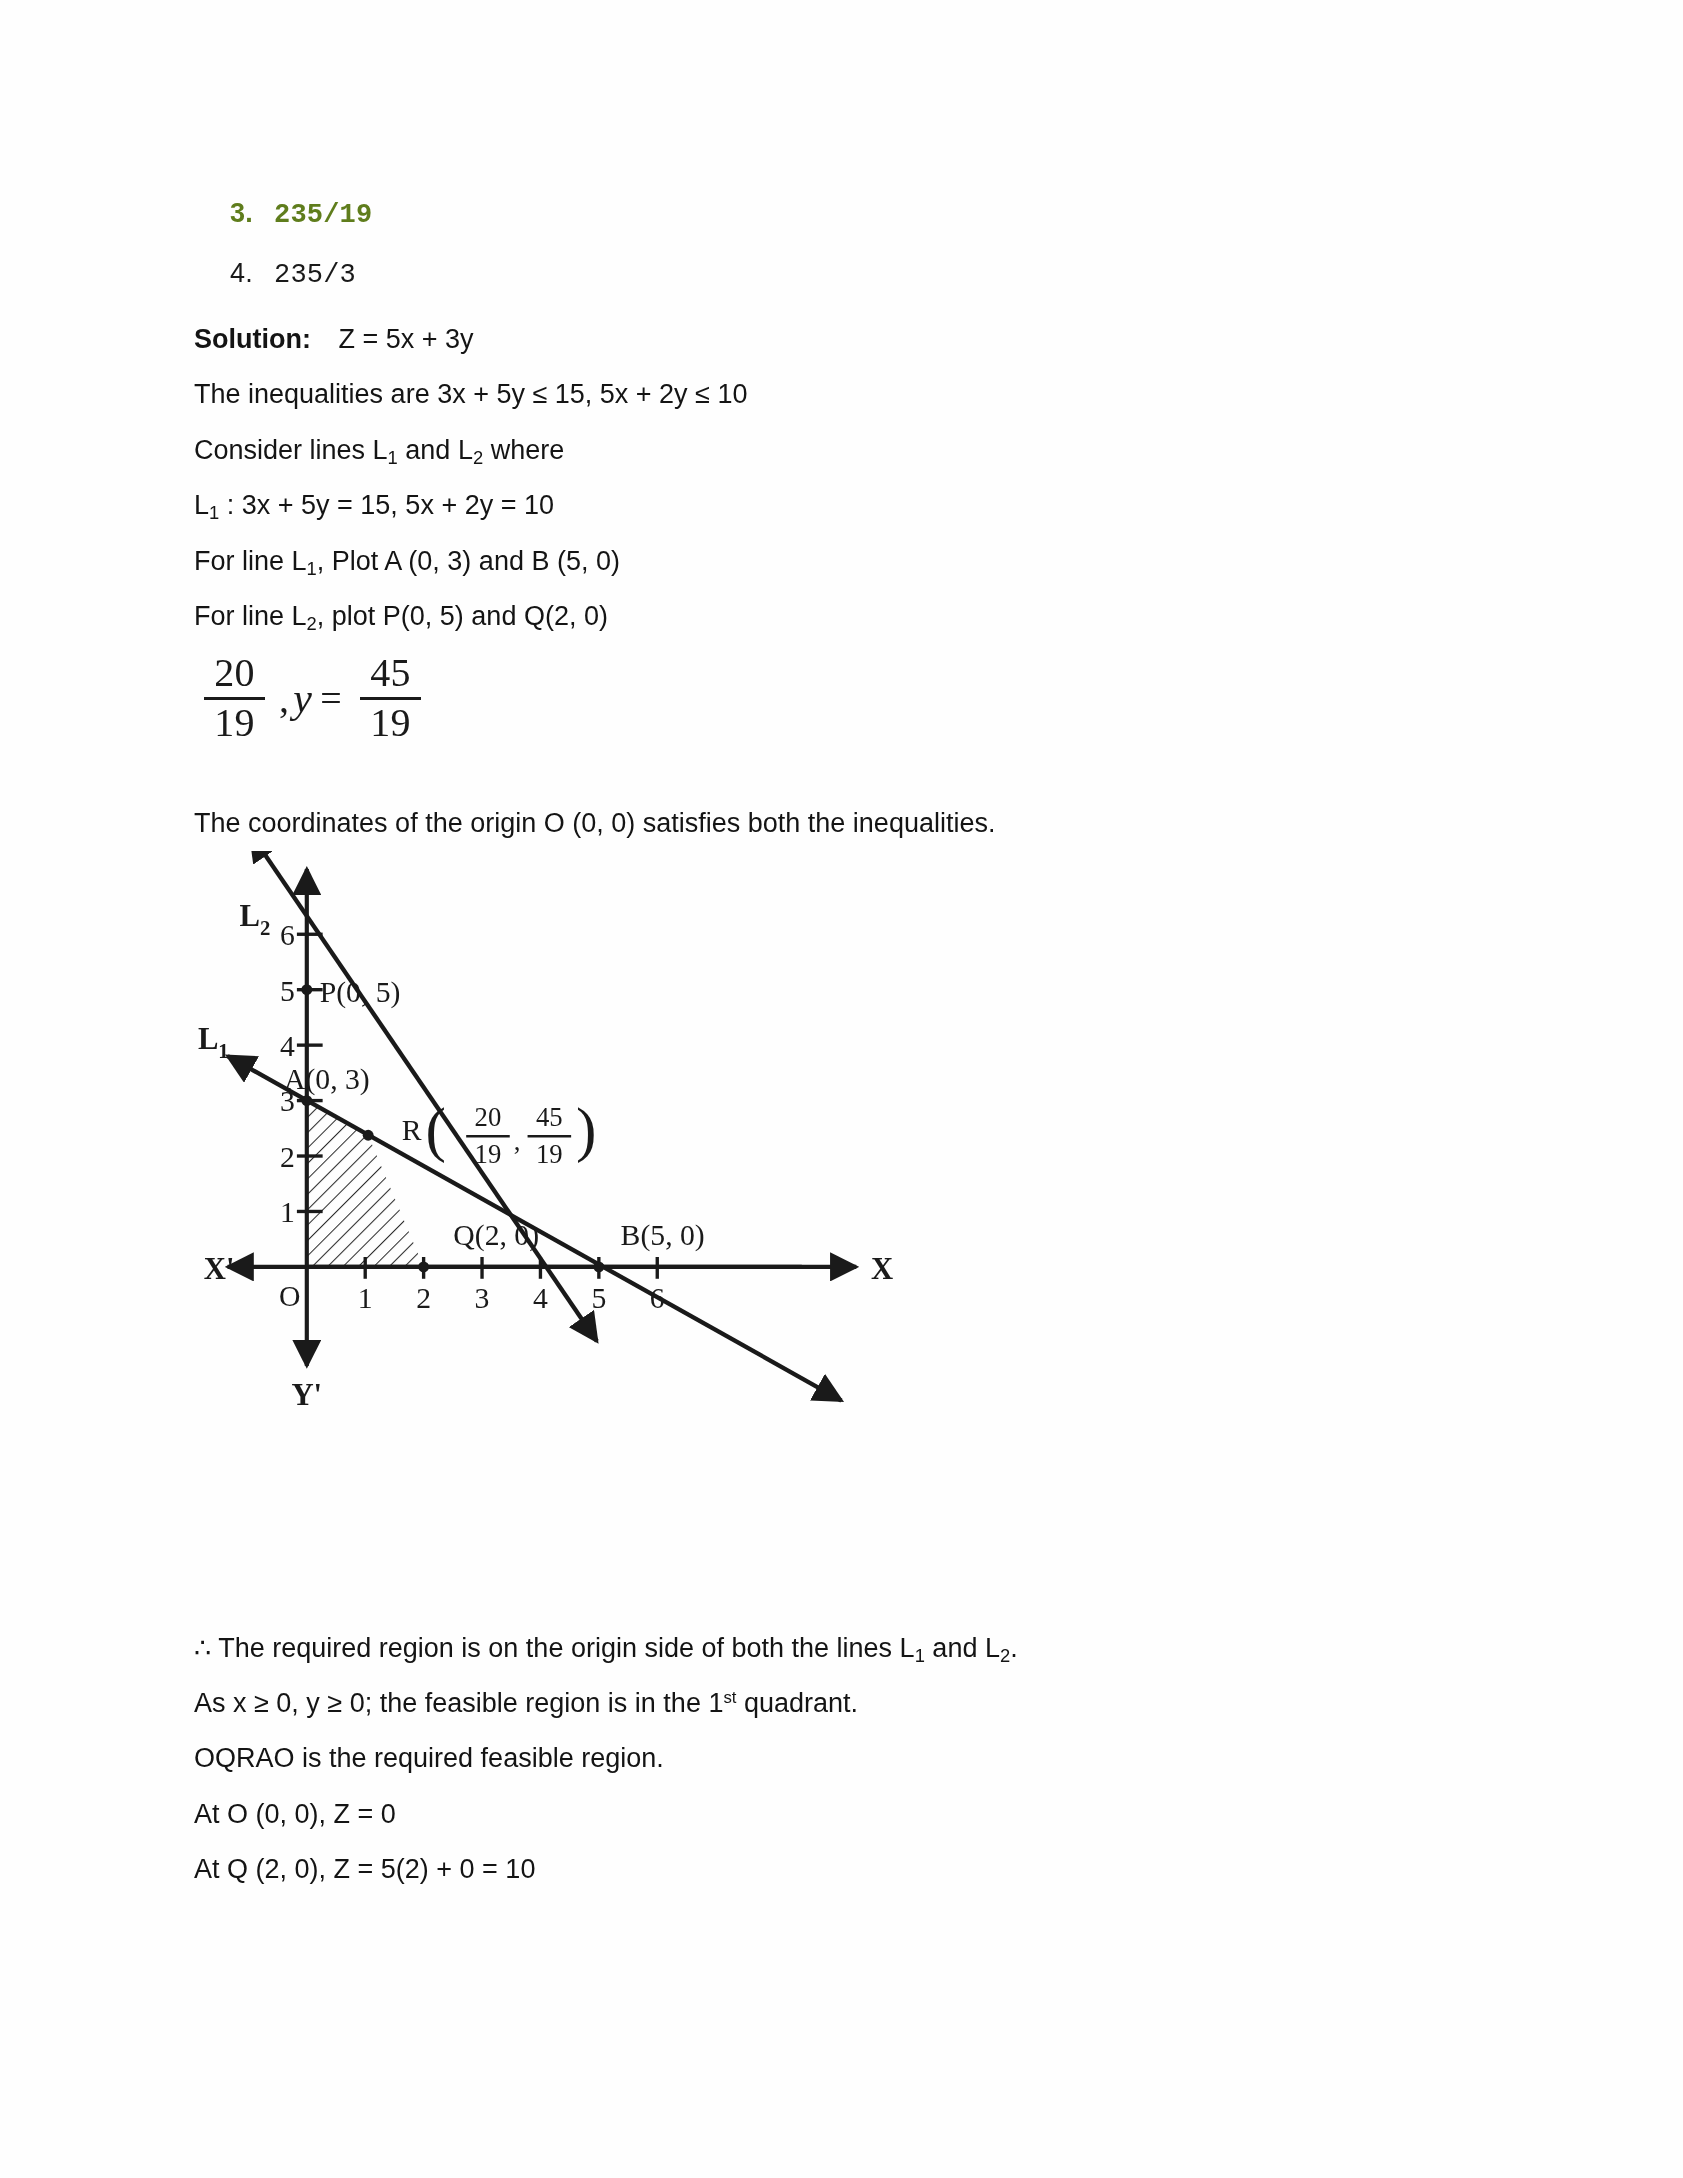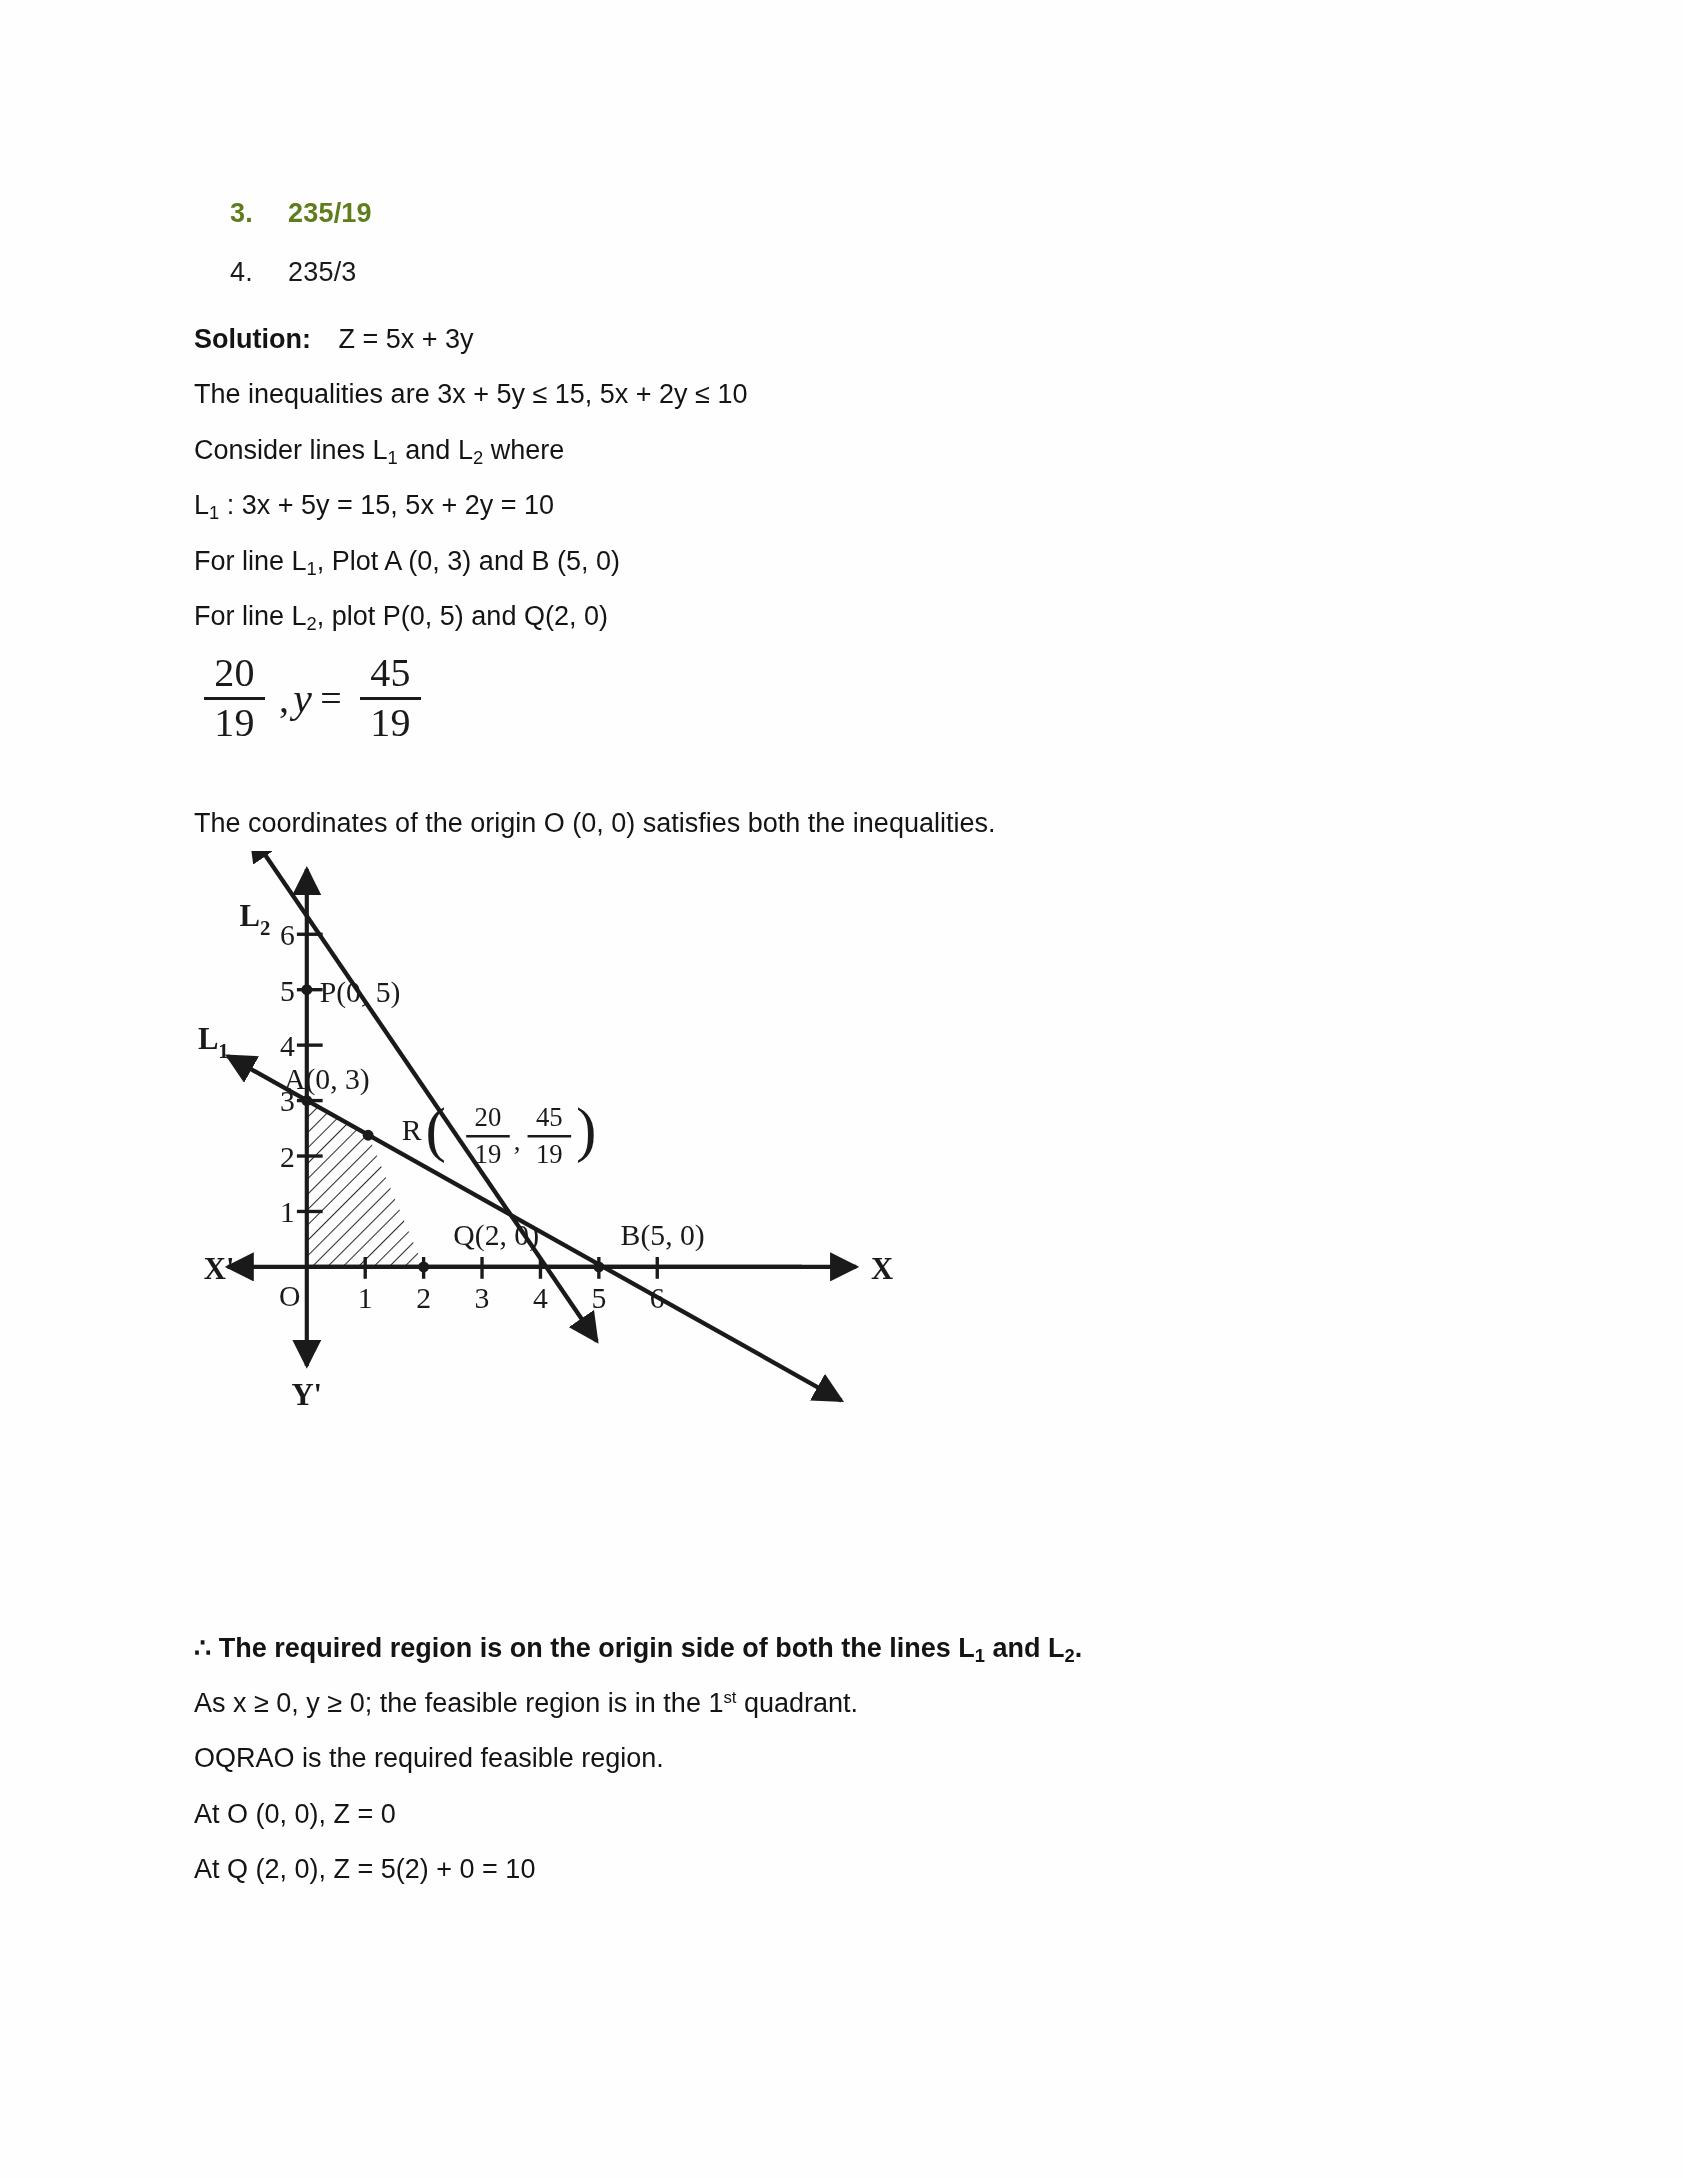--- a/index.html
+++ b/index.html
@@ -30,21 +30,21 @@
   }
   .opt-row {
     display: flex;
     align-items: baseline;
     font-size: 27px;
     font-weight: bold;
     letter-spacing: 0.2px;
     margin-bottom: 28px;
   }
   .opt-row .num { width: 40px; }
-  .opt-row .val { margin-left: 18px; }
+  .opt-row .val { margin-left: 4px; font-family: Liberation Mono, monospace; }
   .opt-row.highlight { color: #5f7d1c; }
   .opt-row.plain { color: #1a1a1a; font-weight: normal; }
   .opt-row.plain .val { font-weight: normal; }
 
   
   .txt {
     position: absolute;
     left: 194px;
     font-size: 27px;
     line-height: 1.2;
@@ -252,21 +252,21 @@
         <text x="303" y="315" font-family="Liberation Serif, serif" font-size="27" fill="#1a1a1a" text-anchor="middle">19</text>
         <text x="329" y="302" font-family="Liberation Serif, serif" font-size="27" fill="#1a1a1a">,</text>
         <text x="365" y="278" font-family="Liberation Serif, serif" font-size="27" fill="#1a1a1a" text-anchor="middle">45</text>
         <line x1="343" y1="288" x2="387" y2="288" stroke="#1a1a1a" stroke-width="2.4"></line>
         <text x="365" y="315" font-family="Liberation Serif, serif" font-size="27" fill="#1a1a1a" text-anchor="middle">19</text>
         <text x="392" y="302" font-family="Liberation Serif, serif" font-size="62" fill="#1a1a1a">)</text>
       </g>
     </svg>
   </div>
 
-  <div class="txt" style="top:1632px;font-weight:bold;">
+  <div class="txt" style="top:1632px;">
     <span>∴ The required region is on the origin side of both the lines L</span><sub>1</sub><span> and L</span><sub>2</sub><span>.</span>
   </div>
 
   <div class="txt" style="top:1687px;">
     <span>As x ≥ 0, y ≥ 0; the feasible region is in the 1</span><sup>st</sup><span> quadrant.</span>
   </div>
 
   <div class="txt" style="top:1742px;">OQRAO is the required feasible region.</div>
   <div class="txt" style="top:1798px;">At O (0, 0), Z = 0</div>
   <div class="txt" style="top:1853px;">At Q (2, 0), Z = 5(2) + 0 = 10</div>

